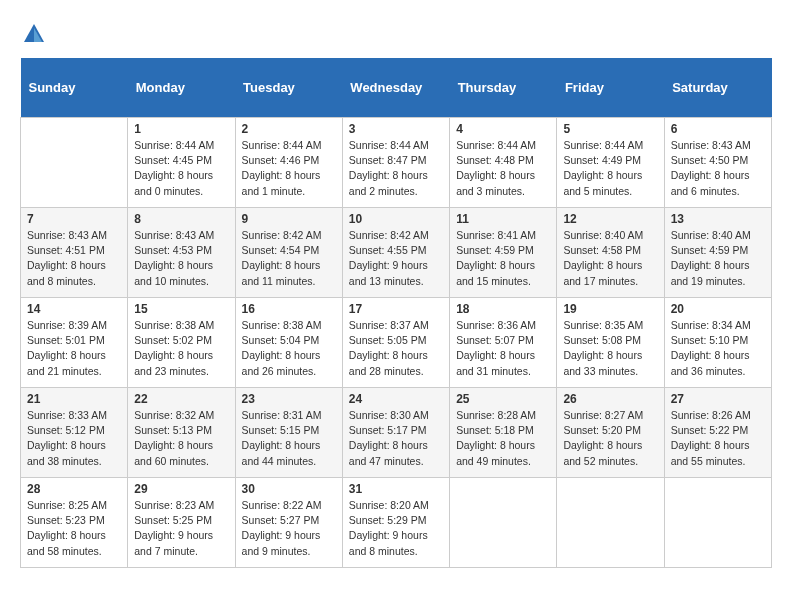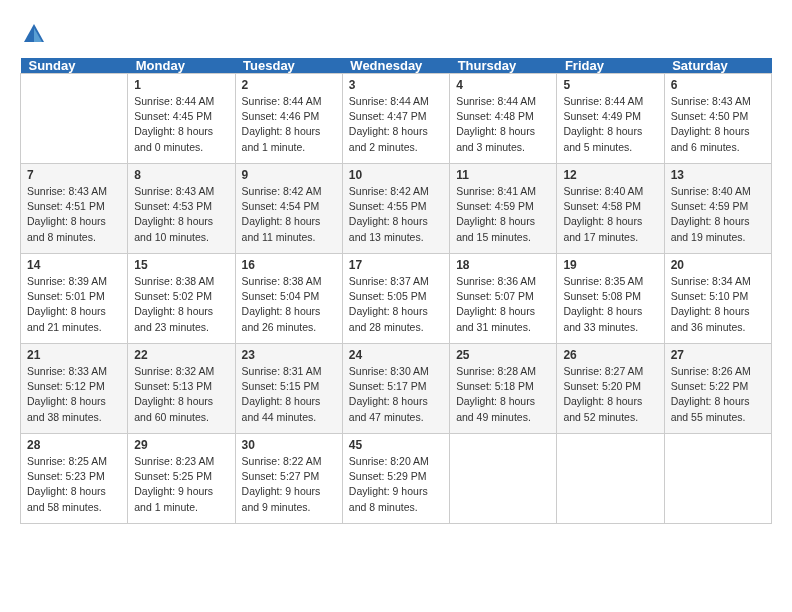--- a/index.html
+++ b/index.html
@@ -49,21 +49,21 @@
     }
     table {
       width: 100%;
       border-collapse: collapse;
       table-layout: fixed;
     }
     th {
       background-color: #2a6db5;
       color: #fff;
       text-align: left;
-      padding: 0 8px;
+      padding: 22px 8px;
       font-size: 13px;
       font-weight: bold;
     }
     td {
       border: 1px solid #ccc;
       vertical-align: top;
       padding: 4px 6px;
       font-size: 10.5px;
       color: #333;
       height: 90px;
@@ -130,21 +130,21 @@
         <div class="day-info">
           <div>Sunrise: 8:44 AM</div>
           <div>Sunset: 4:46 PM</div>
           <div>Daylight: 8 hours and 1 minute.</div>
         </div>
         </td>
         <td>
           <div class="day-number">3</div>
         <div class="day-info">
           <div>Sunrise: 8:44 AM</div>
-          <div>Sunset: 4:47 PM</div>
+          <div>Sunset: 8:47 PM</div>
           <div>Daylight: 8 hours and 2 minutes.</div>
         </div>
         </td>
         <td>
           <div class="day-number">4</div>
         <div class="day-info">
           <div>Sunrise: 8:44 AM</div>
           <div>Sunset: 4:48 PM</div>
           <div>Daylight: 8 hours and 3 minutes.</div>
         </div>
@@ -189,21 +189,21 @@
           <div>Sunrise: 8:42 AM</div>
           <div>Sunset: 4:54 PM</div>
           <div>Daylight: 8 hours and 11 minutes.</div>
         </div>
         </td>
         <td>
           <div class="day-number">10</div>
         <div class="day-info">
           <div>Sunrise: 8:42 AM</div>
           <div>Sunset: 4:55 PM</div>
-          <div>Daylight: 8 hours and 13 minutes.</div>
+          <div>Daylight: 9 hours and 13 minutes.</div>
         </div>
         </td>
         <td>
           <div class="day-number">11</div>
         <div class="day-info">
           <div>Sunrise: 8:41 AM</div>
           <div>Sunset: 4:59 PM</div>
           <div>Daylight: 8 hours and 15 minutes.</div>
         </div>
         </td>
@@ -347,33 +347,33 @@
           <div>Sunrise: 8:25 AM</div>
           <div>Sunset: 5:23 PM</div>
           <div>Daylight: 8 hours and 58 minutes.</div>
         </div>
         </td>
         <td>
           <div class="day-number">29</div>
         <div class="day-info">
           <div>Sunrise: 8:23 AM</div>
           <div>Sunset: 5:25 PM</div>
-          <div>Daylight: 9 hours and 1 minute.</div>
+          <div>Daylight: 9 hours and 7 minute.</div>
         </div>
         </td>
         <td>
           <div class="day-number">30</div>
         <div class="day-info">
           <div>Sunrise: 8:22 AM</div>
           <div>Sunset: 5:27 PM</div>
           <div>Daylight: 9 hours and 9 minutes.</div>
         </div>
         </td>
         <td>
-          <div class="day-number">45</div>
+          <div class="day-number">31</div>
         <div class="day-info">
           <div>Sunrise: 8:20 AM</div>
           <div>Sunset: 5:29 PM</div>
           <div>Daylight: 9 hours and 8 minutes.</div>
         </div>
         </td>
         <td></td>
         <td></td>
         <td></td>
       </tr>

